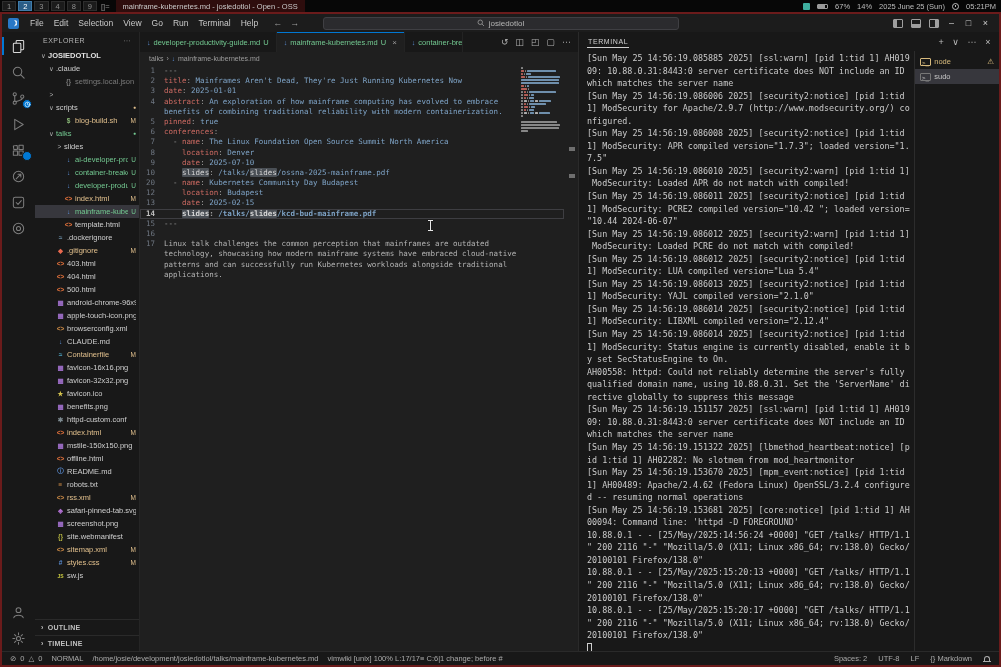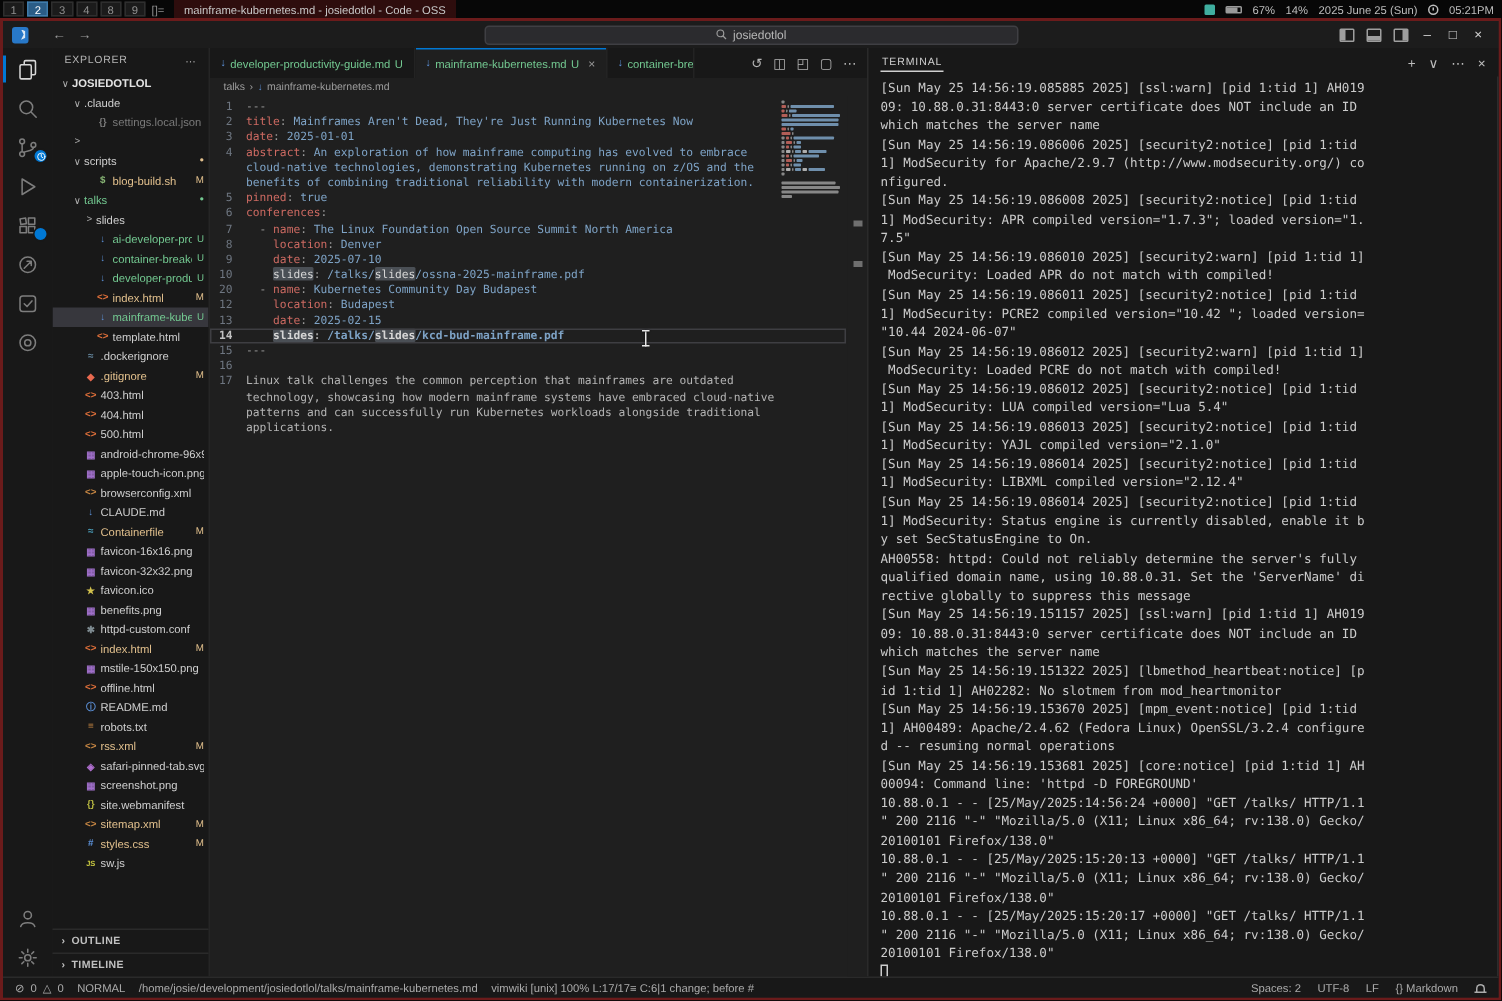--- a/index.html
+++ b/index.html
@@ -139,36 +139,46 @@
   <div id="topbar">
     <div id="workspaces" style="display: flex; gap: 2px; padding: 1px 0px 1px 2px;">
         <div class="ws">1</div>
         <div class="ws active">2</div>
         <div class="ws">3</div>
         <div class="ws">4</div>
         <div class="ws">8</div>
         <div class="ws">9</div>
       </div>
     <div class="layout-ind">[]=</div>
-    <div class="win-title">mainframe-kubernetes.md - josiedotlol - Code - OSS</div>
+    <div class="win-title">mainframe-kubernetes.md - josiedotlol - Open - OSS</div>
     <div class="tray">
       <span class="tray-square"></span>
       <span class="bat"></span>
       <span>67%</span>
       <span>14%</span>
       <span>2025 June 25 (Sun)</span>
       <span class="mini-clock"></span>
       <span>05:21PM</span>
     </div>
   </div>
 
   <div id="vswin">
 
     <div id="titlebar">
       <span class="logo"></span>
+      <div id="menubar" style="display: flex;">
+          <span class="menu-item">File</span>
+          <span class="menu-item">Edit</span>
+          <span class="menu-item">Selection</span>
+          <span class="menu-item">View</span>
+          <span class="menu-item">Go</span>
+          <span class="menu-item">Run</span>
+          <span class="menu-item">Terminal</span>
+          <span class="menu-item">Help</span>
+        </div>
       <div class="nav-arrows">
         <span>←</span>
         <span>→</span>
       </div>
       <div class="searchbox">
         <svg width="8" height="8" viewBox="0 0 16 16" style="stroke:#9a9a9a;fill:none;stroke-width:1.6">
             <circle cx="6.5" cy="6.5" r="4.5"></circle>
             <line x1="10" y1="10" x2="14" y2="14"></line>
           </svg>
         <span>josiedotlol</span>
@@ -530,24 +540,20 @@
                 <span class="ln">2</span>
                 <span class="ct"><span class="sk">title</span><span class="sp">: </span><span class="sv">Mainframes Aren't Dead, They're Just Running Kubernetes Now</span></span>
               </div>
               <div class="cl">
                 <span class="ln">3</span>
                 <span class="ct"><span class="sk">date</span><span class="sp">: </span><span class="sv">2025-01-01</span></span>
               </div>
               <div class="cl">
                 <span class="ln">4</span>
                 <span class="ct"><span class="sk">abstract</span><span class="sp">: </span><span class="sv">An exploration of how mainframe computing has evolved to embrace</span></span>
-              </div>
-              <div class="cl">
-                <span class="ln"></span>
-                <span class="ct"><span class="sv">cloud-native technologies, demonstrating Kubernetes running on z/OS and the</span></span>
               </div>
               <div class="cl">
                 <span class="ln"></span>
                 <span class="ct"><span class="sv">benefits of combining traditional reliability with modern containerization.</span></span>
               </div>
               <div class="cl">
                 <span class="ln">5</span>
                 <span class="ct"><span class="sk">pinned</span><span class="sp">: </span><span class="sv">true</span></span>
               </div>
               <div class="cl">
@@ -727,20 +733,31 @@
           <span class="term-title">TERMINAL</span>
           <div class="term-actions" id="termactions">
               <span>+</span>
               <span>∨</span>
               <span>⋯</span>
               <span>×</span>
             </div>
         </div>
         <div class="term-body">
           <div id="termlog"><div>[Sun May 25 14:56:19.085885 2025] [ssl:warn] [pid 1:tid 1] AH019</div><div>09: 10.88.0.31:8443:0 server certificate does NOT include an ID</div><div>which matches the server name</div><div>[Sun May 25 14:56:19.086006 2025] [security2:notice] [pid 1:tid</div><div>1] ModSecurity for Apache/2.9.7 (http://www.modsecurity.org/) co</div><div>nfigured.</div><div>[Sun May 25 14:56:19.086008 2025] [security2:notice] [pid 1:tid</div><div>1] ModSecurity: APR compiled version="1.7.3"; loaded version="1.</div><div>7.5"</div><div>[Sun May 25 14:56:19.086010 2025] [security2:warn] [pid 1:tid 1]</div><div> ModSecurity: Loaded APR do not match with compiled!</div><div>[Sun May 25 14:56:19.086011 2025] [security2:notice] [pid 1:tid</div><div>1] ModSecurity: PCRE2 compiled version="10.42 "; loaded version=</div><div>"10.44 2024-06-07"</div><div>[Sun May 25 14:56:19.086012 2025] [security2:warn] [pid 1:tid 1]</div><div> ModSecurity: Loaded PCRE do not match with compiled!</div><div>[Sun May 25 14:56:19.086012 2025] [security2:notice] [pid 1:tid</div><div>1] ModSecurity: LUA compiled version="Lua 5.4"</div><div>[Sun May 25 14:56:19.086013 2025] [security2:notice] [pid 1:tid</div><div>1] ModSecurity: YAJL compiled version="2.1.0"</div><div>[Sun May 25 14:56:19.086014 2025] [security2:notice] [pid 1:tid</div><div>1] ModSecurity: LIBXML compiled version="2.12.4"</div><div>[Sun May 25 14:56:19.086014 2025] [security2:notice] [pid 1:tid</div><div>1] ModSecurity: Status engine is currently disabled, enable it b</div><div>y set SecStatusEngine to On.</div><div>AH00558: httpd: Could not reliably determine the server's fully</div><div>qualified domain name, using 10.88.0.31. Set the 'ServerName' di</div><div>rective globally to suppress this message</div><div>[Sun May 25 14:56:19.151157 2025] [ssl:warn] [pid 1:tid 1] AH019</div><div>09: 10.88.0.31:8443:0 server certificate does NOT include an ID</div><div>which matches the server name</div><div>[Sun May 25 14:56:19.151322 2025] [lbmethod_heartbeat:notice] [p</div><div>id 1:tid 1] AH02282: No slotmem from mod_heartmonitor</div><div>[Sun May 25 14:56:19.153670 2025] [mpm_event:notice] [pid 1:tid</div><div>1] AH00489: Apache/2.4.62 (Fedora Linux) OpenSSL/3.2.4 configure</div><div>d -- resuming normal operations</div><div>[Sun May 25 14:56:19.153681 2025] [core:notice] [pid 1:tid 1] AH</div><div>00094: Command line: 'httpd -D FOREGROUND'</div><div>10.88.0.1 - - [25/May/2025:14:56:24 +0000] "GET /talks/ HTTP/1.1</div><div>" 200 2116 "-" "Mozilla/5.0 (X11; Linux x86_64; rv:138.0) Gecko/</div><div>20100101 Firefox/138.0"</div><div>10.88.0.1 - - [25/May/2025:15:20:13 +0000] "GET /talks/ HTTP/1.1</div><div>" 200 2116 "-" "Mozilla/5.0 (X11; Linux x86_64; rv:138.0) Gecko/</div><div>20100101 Firefox/138.0"</div><div>10.88.0.1 - - [25/May/2025:15:20:17 +0000] "GET /talks/ HTTP/1.1</div><div>" 200 2116 "-" "Mozilla/5.0 (X11; Linux x86_64; rv:138.0) Gecko/</div><div>20100101 Firefox/138.0"</div><div><span class="cursor-block"></span></div></div>
+          <div id="termsessions">
+              <div class="sess warned">
+                <span class="sicon">&gt;_</span>
+                <span>node</span>
+                <span class="warn-tri">⚠</span>
+              </div>
+              <div class="sess active">
+                <span class="sicon">&gt;_</span>
+                <span>sudo</span>
+              </div>
+            </div>
         </div>
       </div>
     </div>
 
     <div id="statusbar">
       <div class="sb-grp">
         <span>⊘</span>
         <span>0</span>
         <span>△</span>
         <span>0</span>

